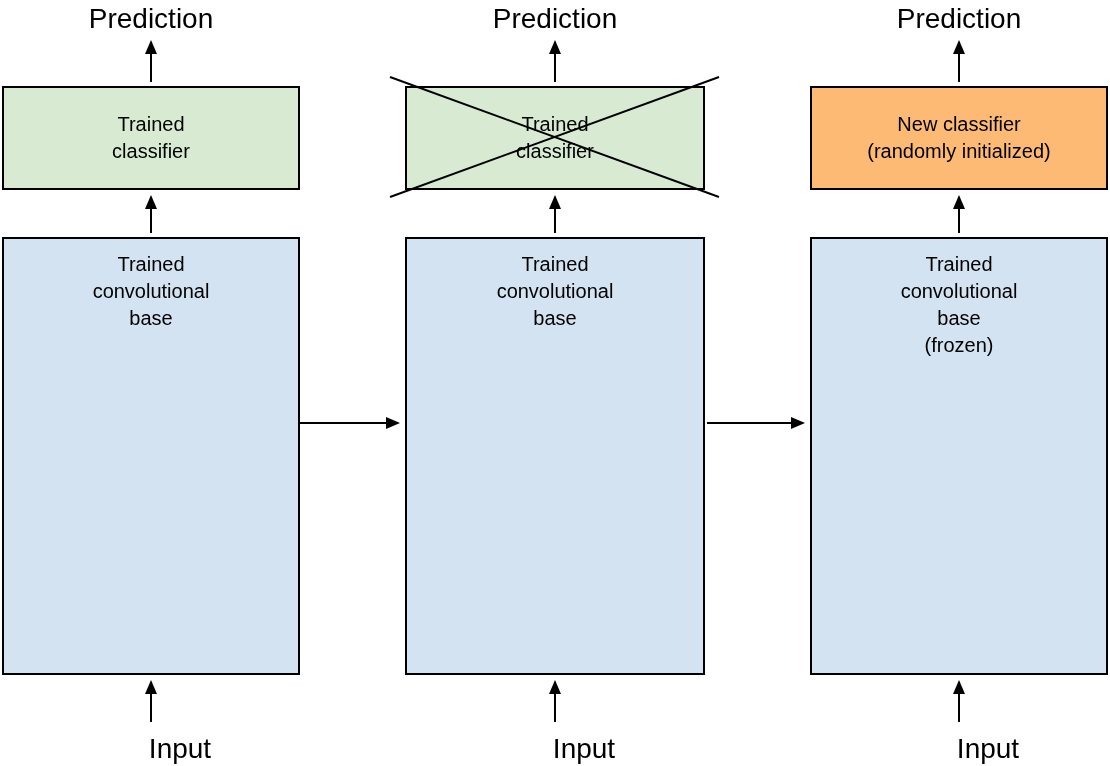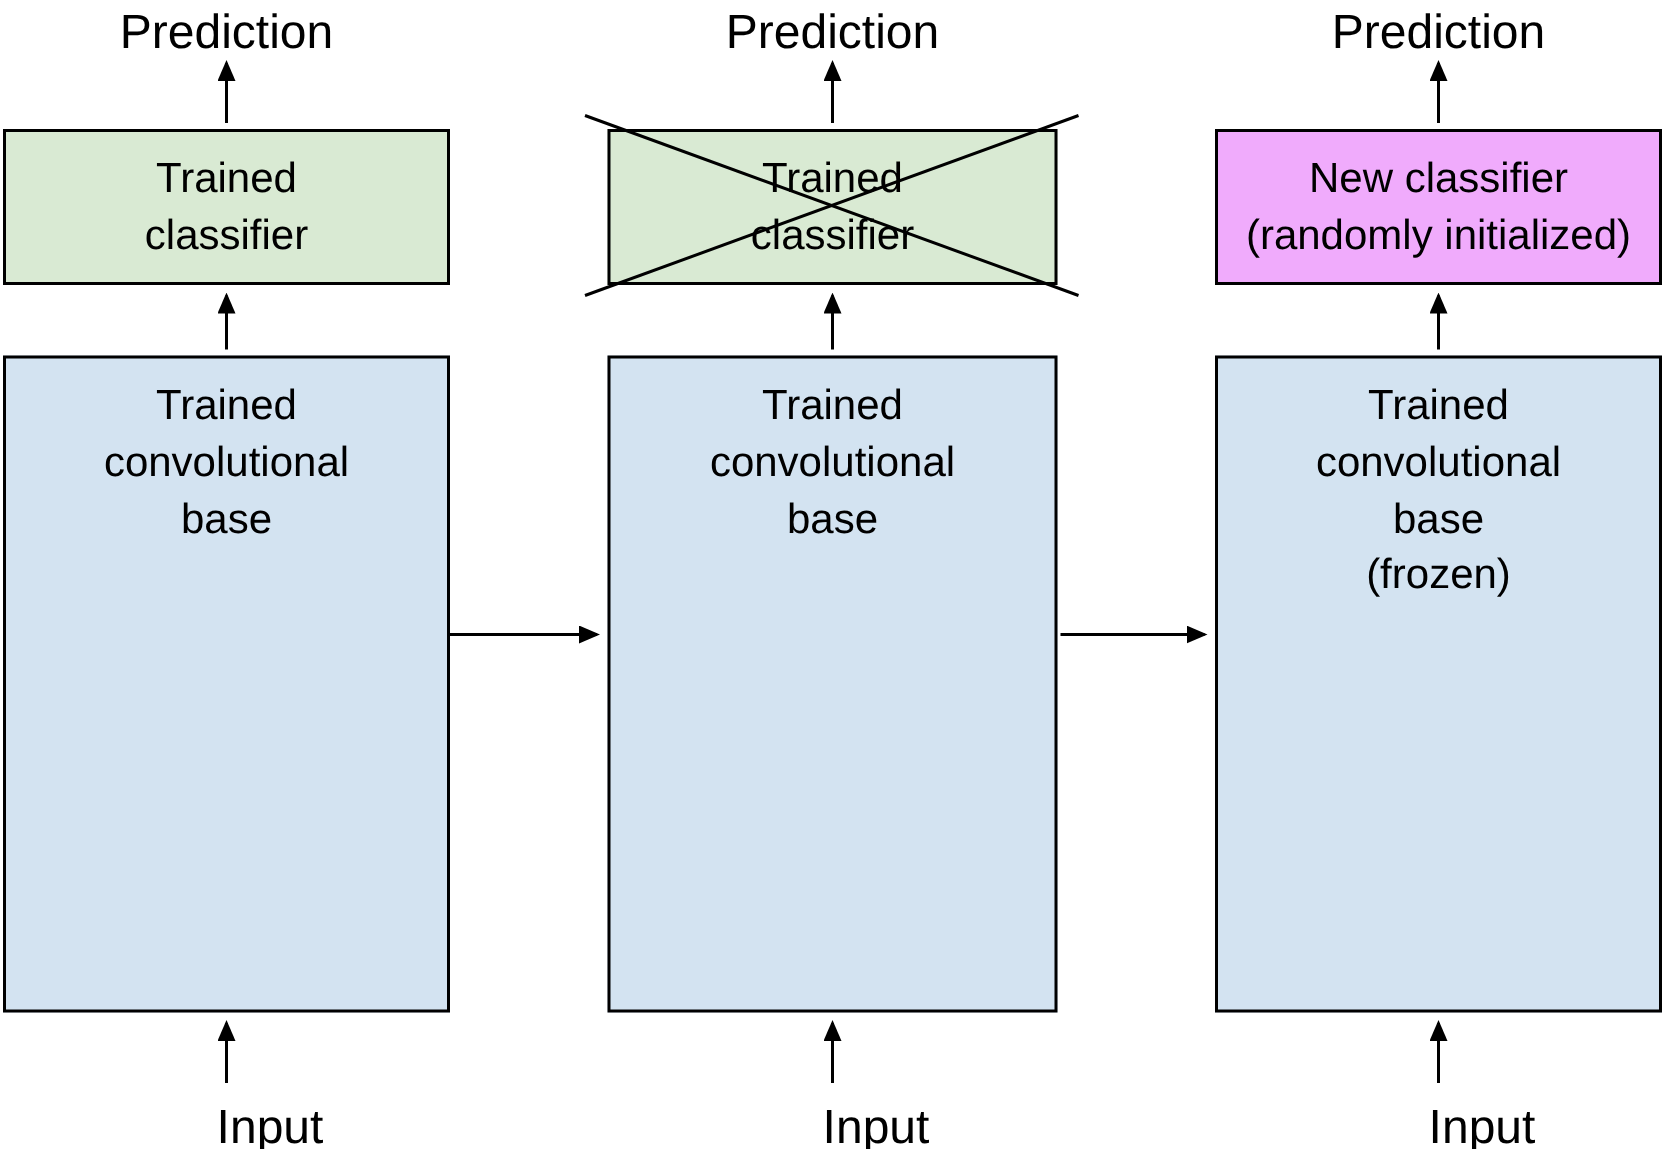--- a/index.html
+++ b/index.html
@@ -13,47 +13,47 @@
     height: 766px;
     background: #ffffff;
     font-family: "Liberation Sans", sans-serif;
     color: #000000;
     overflow: hidden;
   }
   .txt-label {
     position: absolute;
     width: 300px;
     text-align: center;
-    font-size: 32px;
+    font-size: 28px;
     line-height: 1.2;
   }
   .box {
     position: absolute;
     box-sizing: border-box;
     border: 2px solid #000000;
     display: flex;
     align-items: center;
     justify-content: center;
     text-align: center;
-    font-size: 28px;
+    font-size: 20px;
     line-height: 1.35;
     white-space: pre-line;
   }
   .classifier-box {
     top: 86px;
     height: 104px;
   }
   .base-box {
     top: 237px;
     height: 438px;
     align-items: flex-start;
     padding-top: 12px;
   }
   .green  { background: #d9ead3; }
-  .yellow { background: #f0abfc; }
+  .yellow { background: #fdba74; }
   .blue   { background: #d3e3f1; }
   .col1-box { left: 2px;   width: 298px; }
   .col2-box { left: 405px; width: 300px; }
   .col3-box { left: 810px; width: 298px; }
   .pred-label  { top: 2px; }
   .input-label { top: 732px; margin-left: 29px; }
   .col1-label { left: 1px; }
   .col2-label { left: 405px; }
   .col3-label { left: 809px; }
   svg.overlay {

